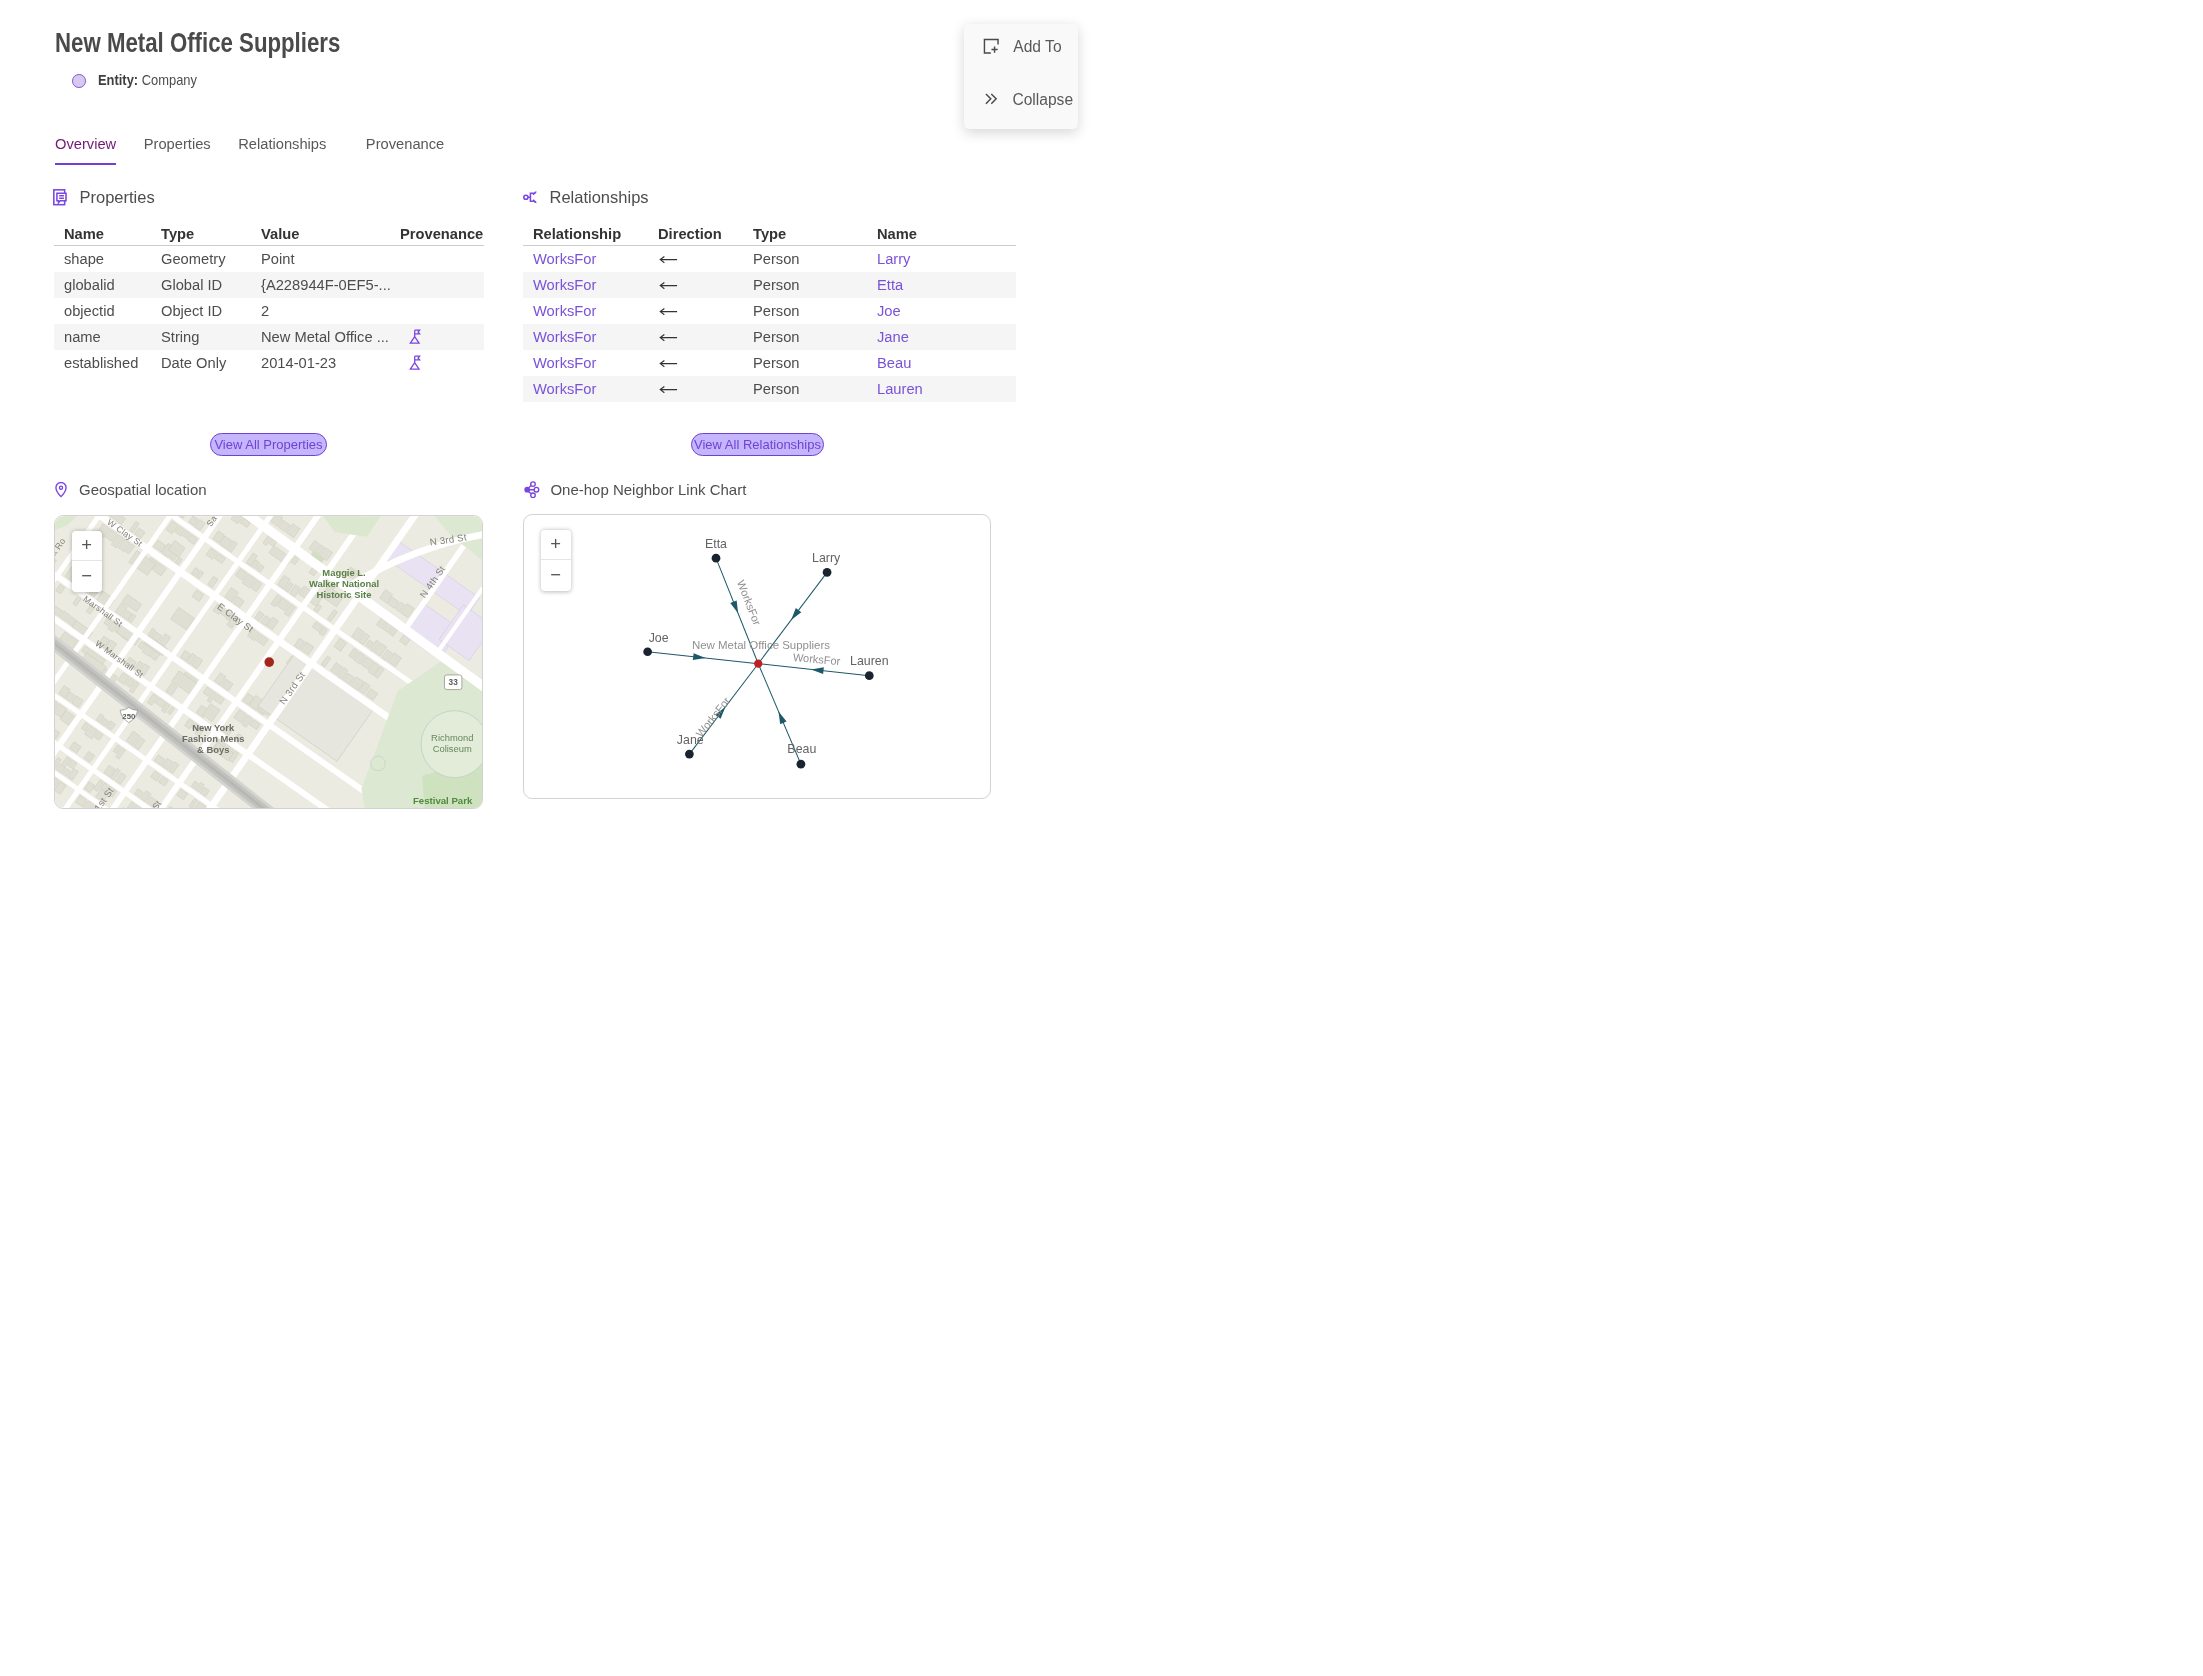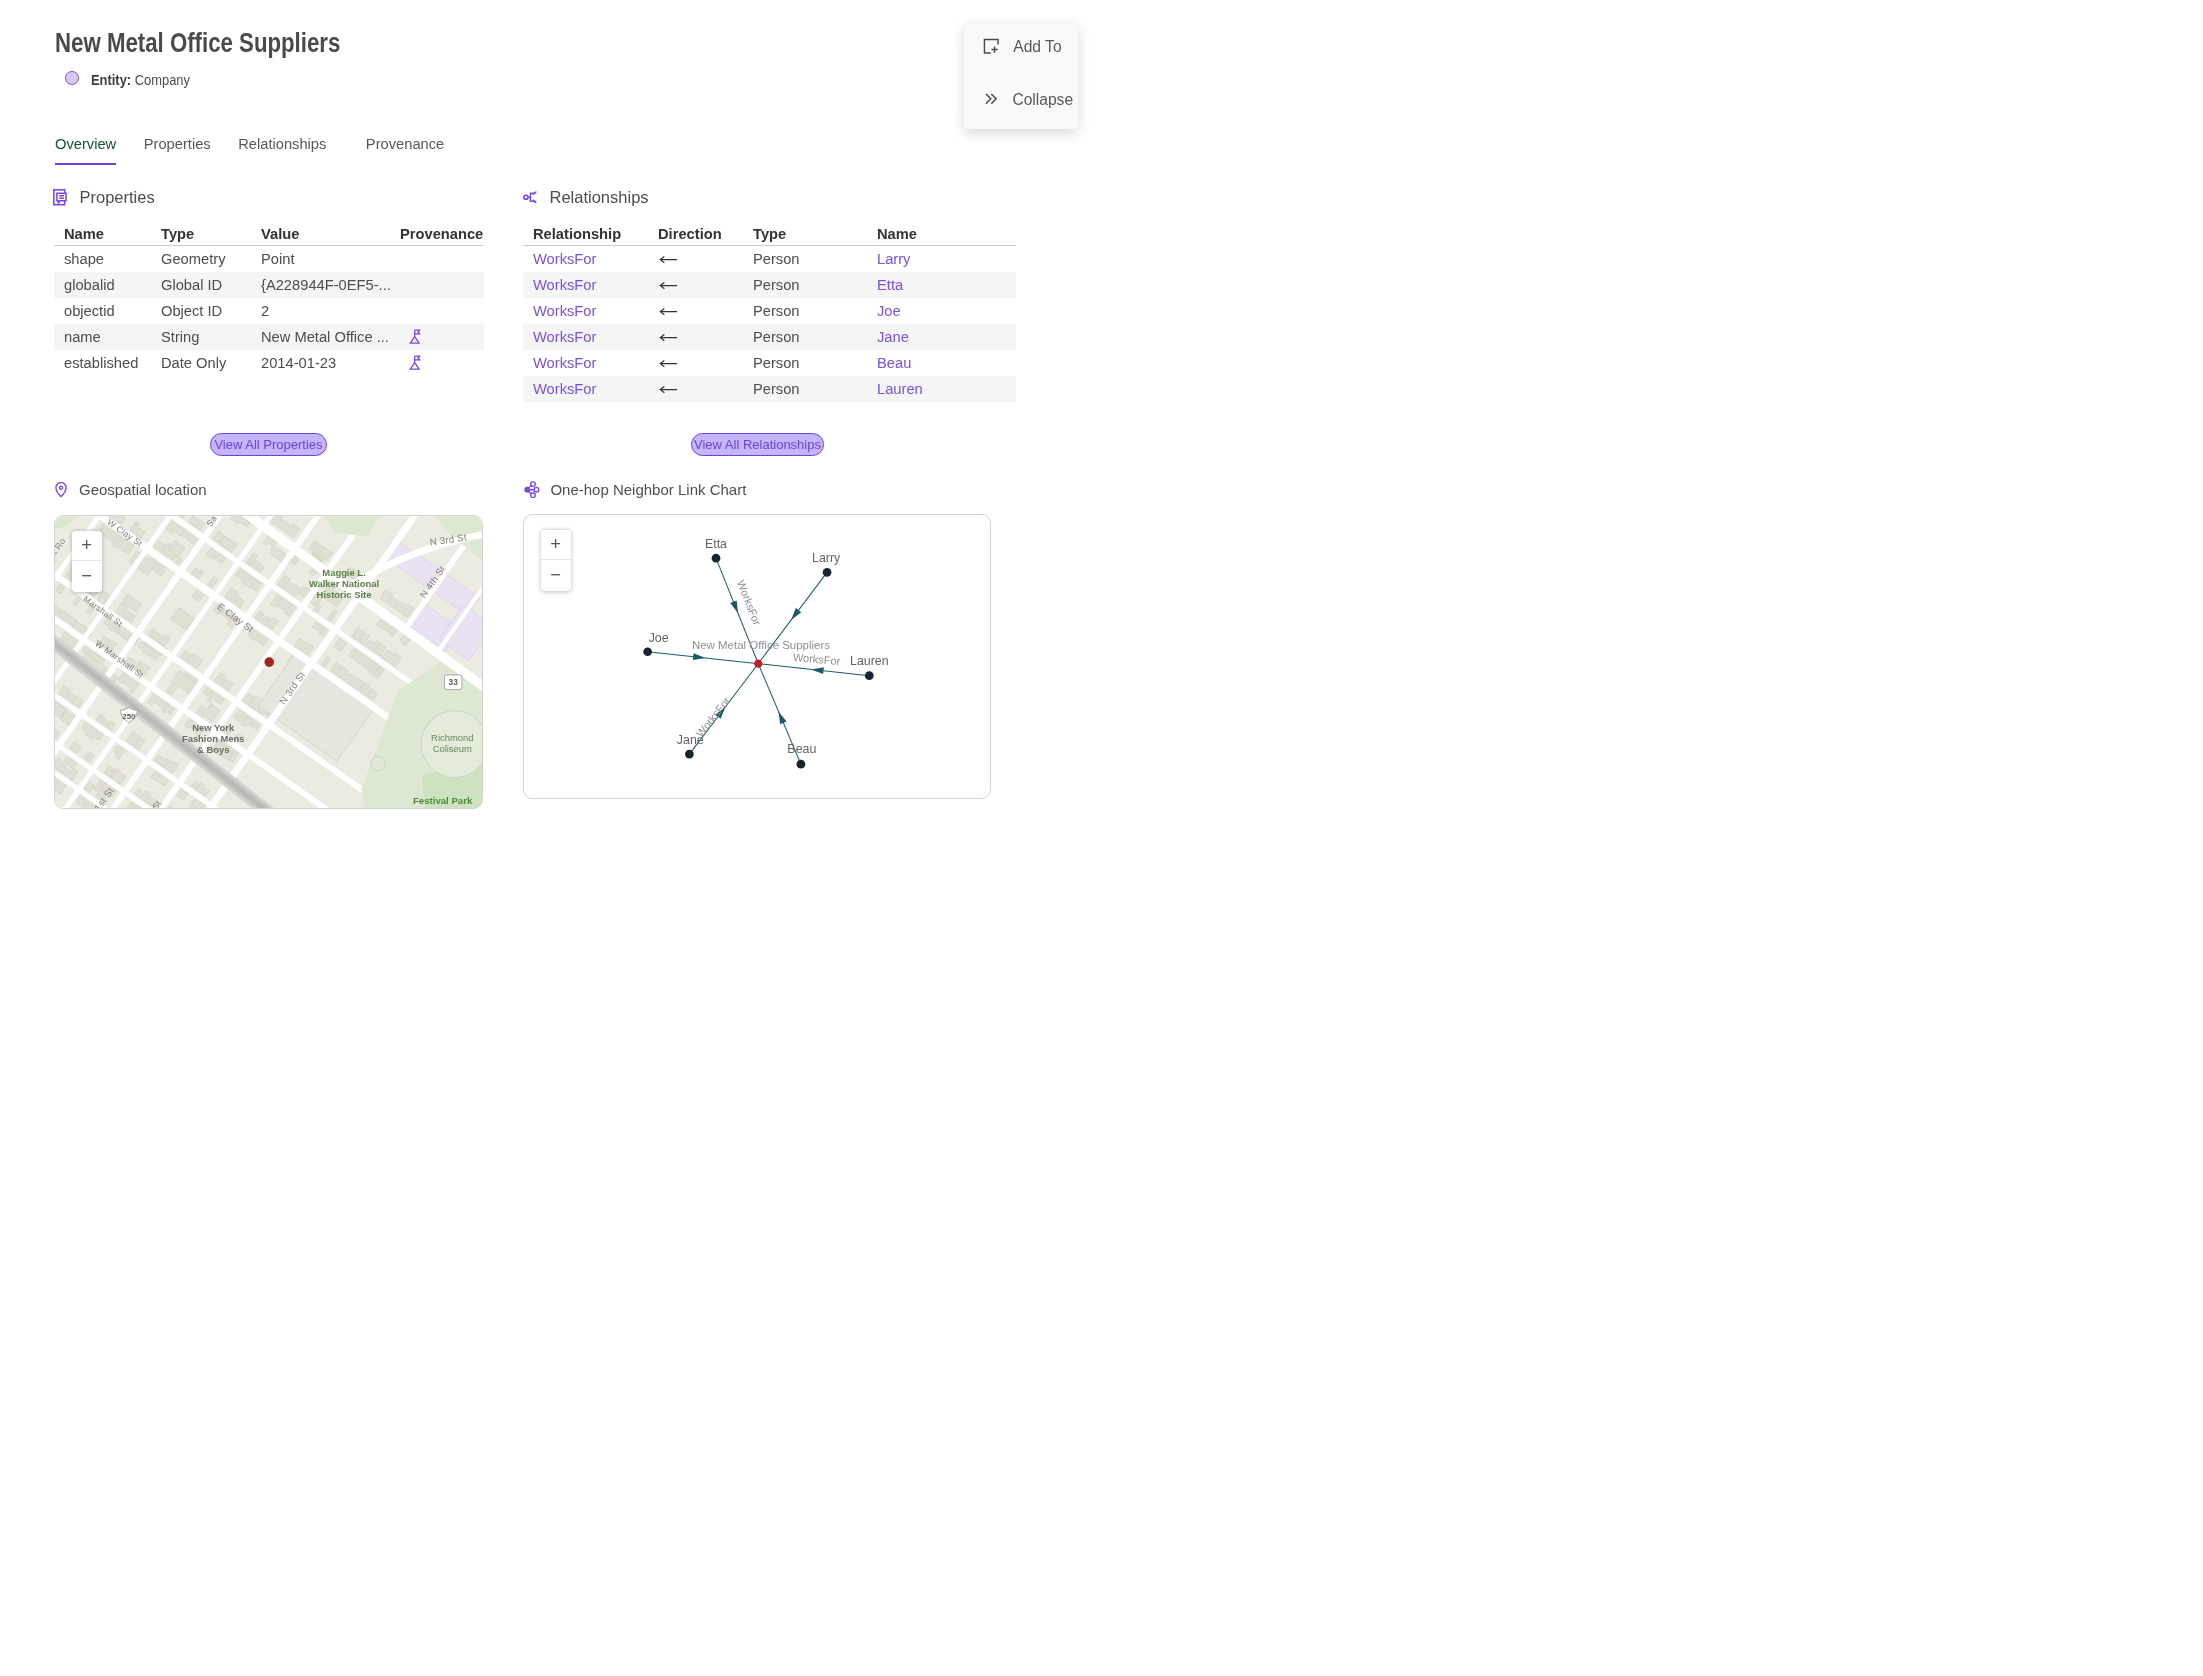--- a/index.html
+++ b/index.html
@@ -1,42 +1,42 @@
 <!DOCTYPE html>
 <html style="font-size:14.7px"><head><meta charset="utf-8">
 <style>
 *{margin:0;padding:0;box-sizing:border-box}
 html,body{width:1102px;height:838px;background:#fff;font-family:"Liberation Sans",sans-serif;position:relative;overflow:hidden}
 .abs{position:absolute}
 h1{font-size:28.5px;font-weight:700;color:#4a4a4a;white-space:nowrap;transform:scaleX(0.78);transform-origin:0 0}
 .ent-circ{width:13.8px;height:13.8px;border-radius:50%;background:#d8c8f0;border:1.8px solid #7e57d4}
 .tabs{display:flex;gap:27.5px;font-size:14.7px;color:#595959}
 .tab{padding-bottom:10.6px}
-.tab.active{color:#14532d;border-bottom:2.3px solid #6f42d4}
+.tab.active{color:#701a75;border-bottom:2.3px solid #6f42d4}
 .sechead{font-size:16.5px;color:#4d4d4d}
 table{border-collapse:collapse;table-layout:fixed;font-size:14.7px;color:#4d4d4d}
 th{text-align:left;font-size:14.7px;color:#333333;font-weight:700;padding:6.4px 0 2.8px 10px}
 td{height:26px;padding:0 0 0 10px;white-space:nowrap;overflow:hidden}
 thead tr{border-bottom:0.9px solid #cccccc}
 tbody tr:nth-child(even){background:#f5f5f5}
 a.pl{color:#7a52d9;text-decoration:none}
 .pillbtn{position:absolute;height:23px;border:1.1px solid #6f42d4;border-radius:12px;color:#6f42d4;
   font-size:13px;display:flex;align-items:center;justify-content:center;background:#c4b5fd;white-space:nowrap}
 .card{position:absolute;border:0.9px solid #d2d2d2;border-radius:9.2px;background:#fff;overflow:hidden}
 .zoomctl{position:absolute;left:16.5px;top:14.7px;width:30px;height:61px;background:#fff;border-radius:3.7px;
   box-shadow:0 0.9px 4.6px rgba(0,0,0,.28);z-index:5}
 .zoomctl .zb{height:30px;display:flex;align-items:center;justify-content:center;font-size:18.4px;color:#555}
 .zoomctl .zb:first-child{border-bottom:0.9px solid #e4e4e4}
 .topcard{position:absolute;left:964px;top:24px;width:114px;height:105px;background:#f9f9f9;border-radius:5.5px;
   box-shadow:0 3.7px 13px rgba(0,0,0,.16)}
 .trow{display:flex;align-items:flex-start;gap:13.8px;font-size:15.6px;color:#595959;position:absolute;left:19px}
 </style></head>
 <body>
 <h1 class="abs" style="left:55px;top:26px">New Metal Office Suppliers</h1>
-<div class="abs" style="left:65px;top:71px;display:flex;align-items:flex-start">
+<div class="abs" style="left:72px;top:71px;display:flex;align-items:flex-end">
   <div class="ent-circ"></div>
   <div style="margin-left:12px;font-size:15px;color:#4d4d4d;transform:scaleX(0.86);transform-origin:0 50%"><b style="color:#3e3e3e">Entity:</b> Company</div>
 </div>
 
 <div class="topcard">
   <div class="trow" style="top:13.8px">
     <svg width="16.5" height="16.5" viewBox="0 0 16 16" fill="none" stroke="#4a4a4a" stroke-width="1.4">
       <path d="M14.6 6.2 V1.4 H1.4 V14.6 H7.6"></path>
         <path d="M11.2 8.2 V14.2 M8.2 11.2 H14.2"></path>
     </svg>

